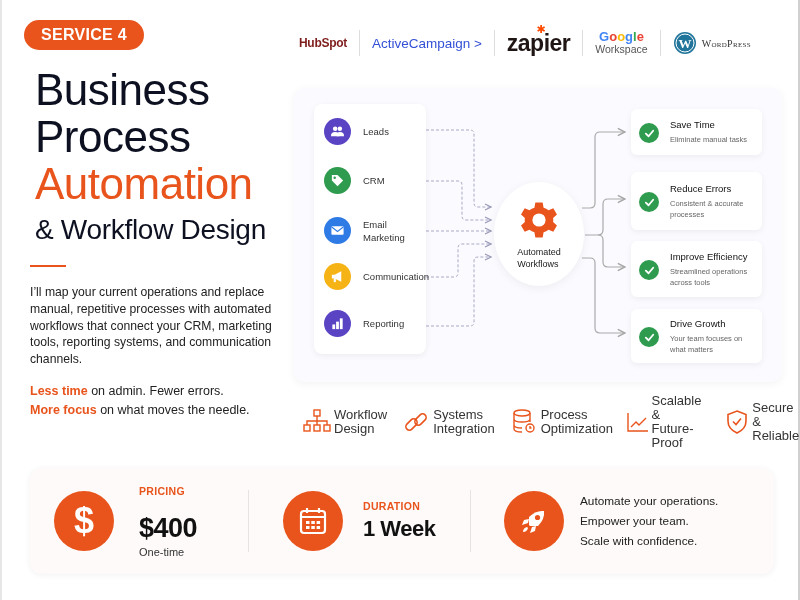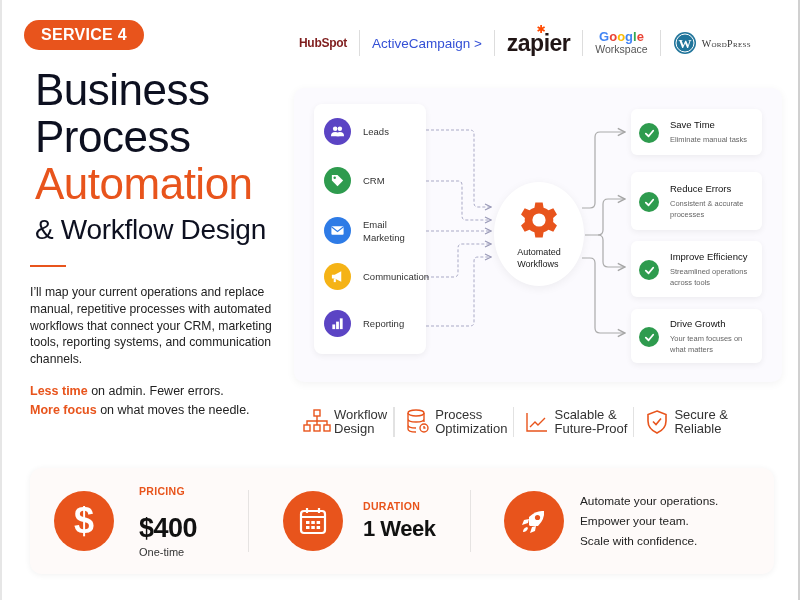--- a/index.html
+++ b/index.html
@@ -228,20 +228,29 @@
             <rect x="11" y="1" width="6" height="6"></rect>
             <path d="M14,7 V12 M4,16 V12 H24 V16 M14,12 V16"></path>
             <rect x="1" y="16" width="6" height="6"></rect>
             <rect x="11" y="16" width="6" height="6"></rect>
             <rect x="21" y="16" width="6" height="6"></rect>
           </svg>
         </div>
       <div class="lb"><span>Workflow</span><br><span>Design</span></div>
     </div>
     <div class="fsep"></div>
+    <div class="feat">
+      <div class="ic">
+          <svg width="26" height="26" viewBox="0 0 26 26" fill="none" stroke="#e8541c" stroke-width="1.6">
+            <rect x="2" y="12" width="13" height="7" rx="3.5" transform="rotate(-45 8.5 15.5)"></rect>
+            <rect x="11" y="7" width="13" height="7" rx="3.5" transform="rotate(-45 17.5 10.5)"></rect>
+          </svg>
+        </div>
+      <div class="lb"><span>Systems</span><br><span>Integration</span></div>
+    </div>
     <div class="fsep"></div>
     <div class="feat">
       <div class="ic">
           <svg width="24" height="26" viewBox="0 0 24 26" fill="none" stroke="#e8541c" stroke-width="1.4">
             <ellipse cx="10" cy="4" rx="8" ry="3"></ellipse>
             <path d="M2,4 V20 Q2,23 10,23 M18,4 V13 M2,10 Q2,13 10,13 Q18,13 18,10 M2,16 Q2,19 10,19"></path>
             <circle cx="18" cy="19" r="4"></circle>
             <path d="M18,17 V19 H19.5"></path>
           </svg>
         </div>

